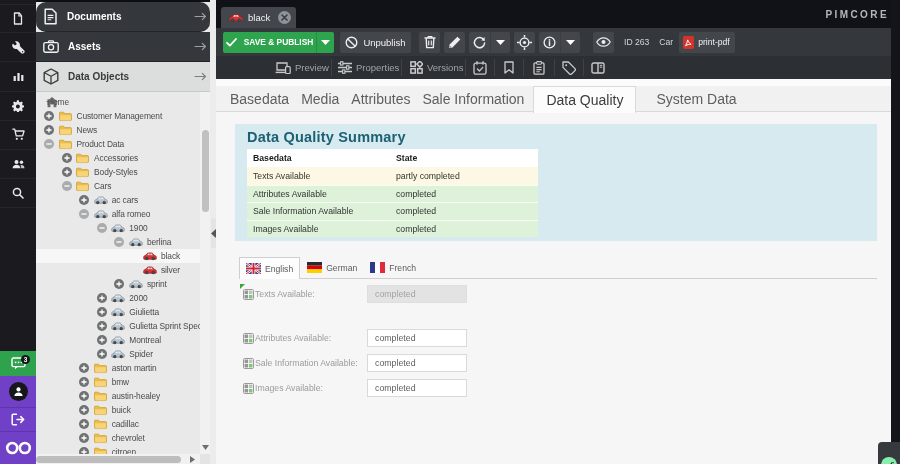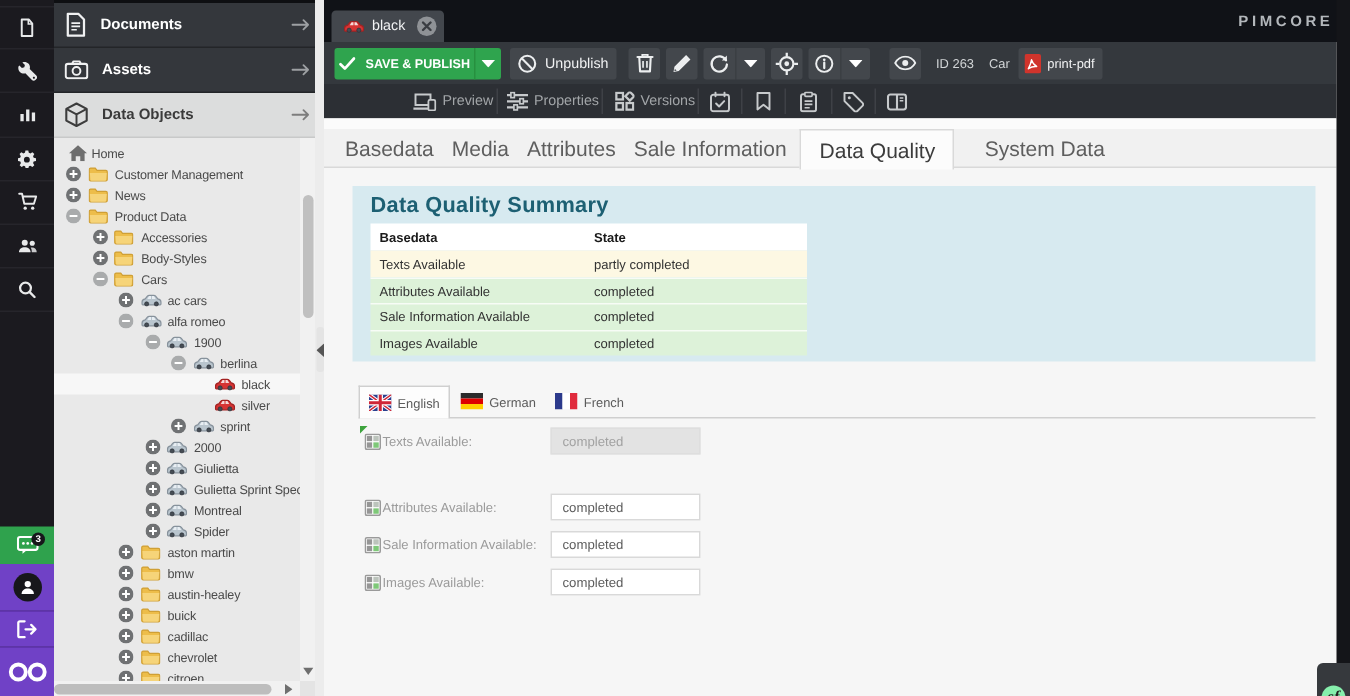--- a/index.html
+++ b/index.html
@@ -24,21 +24,21 @@
 
   
   #sidebar{position:absolute;left:36px;top:0;width:174px;height:464px;background:#e9e9e9;}
   #sidebar-topline{position:absolute;left:0;top:0;width:100%;height:2px;background:#0e0f12;}
   .acc-header{position:absolute;left:0;width:100%;height:30px;display:flex;align-items:center;cursor:pointer;padding:0 3px 0 7px;}
   .acc-header.dark{background:#34373c;border-bottom:1px solid #232528;}
   .acc-header.light{background:#dcdddd;border-bottom:1px solid #c8c9c9;}
   .acc-header .acc-label{font-size:10px;font-weight:bold;margin-left:9px;flex:1;}
   .acc-header.dark .acc-label{color:#fff;}
   .acc-header.light .acc-label{color:#3a3a3a;}
-  #acc-documents{top:2px;} #acc-assets{top:32px;} #acc-objects{top:62px;}
+  #acc-documents{top:2px;border-radius:10px;} #acc-assets{top:32px;} #acc-objects{top:62px;}
 
   #tree{position:absolute;left:0;top:92px;width:164px;height:362px;overflow:hidden;background:#e9e9e9;padding-top:3px;}
   .tree-row{position:relative;height:14px;font-size:8.4px;letter-spacing:-.1px;color:#4a4a4a;cursor:pointer;white-space:nowrap;}
   .tree-row.selected{background:#f7f7f7;}
   .tree-row .t-exp,.tree-row .t-ico{position:absolute;top:50%;transform:translateY(-50%);}
   .tree-row .t-label{position:absolute;top:50%;transform:translateY(-50%);line-height:12px;}
 
   
   #tree-vscroll{position:absolute;right:0;top:92px;width:10px;height:362px;background:#f1f1f1;}
   #tree-vthumb{position:absolute;left:1.5px;top:38px;width:7px;height:82px;background:#c0c0c0;border-radius:4px;}
@@ -297,21 +297,21 @@
           </svg>
         </span>
     </div>
     <div id="tree">
         <div class="tree-row">
           <span class="t-ico" style="left:10px">
             <svg width="12" height="11" viewBox="0 0 12 11" fill="none">
               <path fill="#6e6e6e" d="M6 .4l6 5.2h-1.6V11H7.5V7.6h-3V11H1.6V5.6H0z"></path>
             </svg>
           </span>
-          <span class="t-label" style="left:25px">Home</span>
+          <span class="t-label" style="left:11px">Home</span>
         </div>
         <div class="tree-row">
           <span class="t-exp" style="left:8px">
             <svg width="10" height="10" viewBox="0 0 10 10" fill="none">
               <circle cx="5" cy="5" r="5" fill="#6f7173"></circle>
               <path d="M2.4 5h5.2M5 2.4v5.2" stroke="#fff" stroke-width="1.3"></path>
             </svg>
           </span>
           <span class="t-ico" style="left:22.5px">
             <svg width="13" height="9.5" viewBox="0 0 13 9.5" fill="none">

